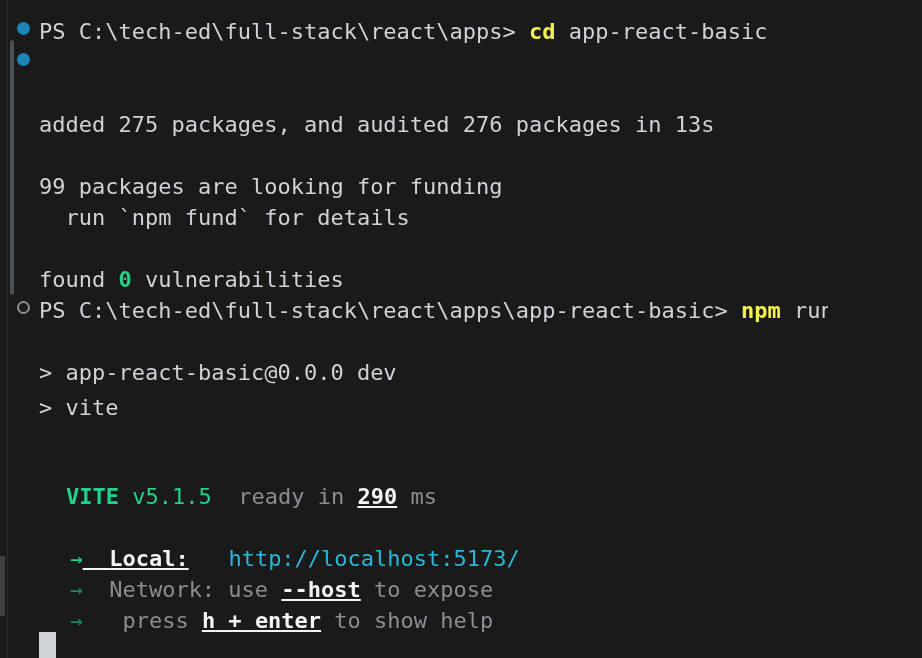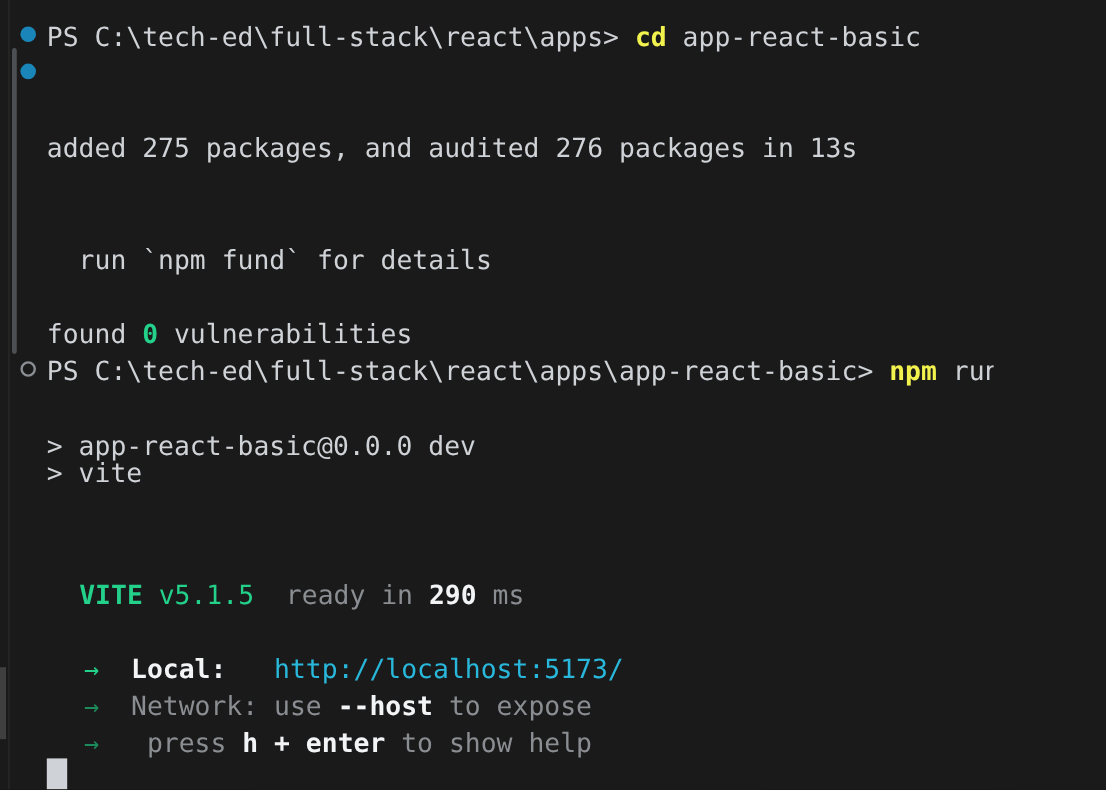--- a/index.html
+++ b/index.html
@@ -75,21 +75,21 @@
 
   
   .c-default  { color: #cfd2d6; }
   .c-yellow   { color: #f2f24f; font-weight: bold; }
   .c-green    { color: #23d18b; }
   .c-greenb   { color: #23d18b; font-weight: bold; }
   .c-greendim { color: #1d8a5c; }
   .c-cyan     { color: #29b8db; text-align: center; }
   .c-cyanb    { color: #29b8db; font-weight: normal; }
   .c-dim      { color: #8a8d91; margin-top: 38px; }
-  .c-whiteb   { color: #f2f4f6; font-weight: bold; }
+  .c-whiteb   { color: #f2f4f6; font-weight: bold; text-decoration: underline; }
 
   .arrow {
     font-size: 21px;
   }
 
   
   .cursor-block {
     position: absolute;
     left: 39px;
     top: 632px;
@@ -107,29 +107,30 @@
   <div class="gutter-scroll"></div>
   <div class="cmd-decoration"></div>
 
   <div class="marker success" style="top:22px"></div>
   <div class="line" style="top:16px"><span class="c-default">PS C:\tech-ed\full-stack\react\apps&gt; </span><span class="c-yellow">cd</span><span class="c-default"> app-react-basic</span></div>
 
   <div class="marker success" style="top:53px"></div>
 
   <div class="line" style="top:109px">added 275 packages, and audited 276 packages in 13s</div>
 
+  <div class="line" style="top:171px">99 packages are looking for funding</div>
   <div class="line" style="top:202px">  run `npm fund` for details</div>
 
   <div class="line" style="top:264px"><span class="c-default">found </span><span class="c-greenb">0</span><span class="c-default"> vulnerabilities</span></div>
 
   <div class="marker running" style="top:301px"></div>
   <div class="line" style="top:295px"><span class="c-default">PS C:\tech-ed\full-stack\react\apps\app-react-basic&gt; </span><span class="c-yellow">npm</span><span class="c-default"> run dev</span></div>
 
   <div class="line" style="top:357px">&gt; app-react-basic@0.0.0 dev</div>
-  <div class="line" style="top:380px">&gt; vite</div>
+  <div class="line" style="top:392px">&gt; vite</div>
 
   <div class="line" style="top:481px; left:66px"><span class="c-greenb">VITE</span><span class="c-green"> </span><span class="c-green">v5.1.5</span><span class="c-dim">  ready in </span><span class="c-whiteb">290</span><span class="c-dim"> ms</span></div>
 
   <div class="line" style="top:543px; left:70px"><span class="c-green arrow">→</span><span class="c-whiteb">  </span><span class="c-whiteb">Local:</span><span>   </span><span class="c-cyan">http://localhost:</span><span class="c-cyanb">5173</span><span class="c-cyan">/</span></div>
 
   <div class="line" style="top:574px; left:70px"><span class="c-greendim arrow">→</span><span class="c-dim">  </span><span class="c-dim">Network:</span><span class="c-dim"> use </span><span class="c-whiteb">--host</span><span class="c-dim"> to expose</span></div>
 
   <div class="line" style="top:605px; left:70px"><span class="c-greendim arrow">→</span><span class="c-dim">  </span><span class="c-dim"> press </span><span class="c-whiteb">h</span><span class="c-whiteb"> + </span><span class="c-whiteb">enter</span><span class="c-dim"> to show help</span></div>
 
   <div class="cursor-block"></div>

